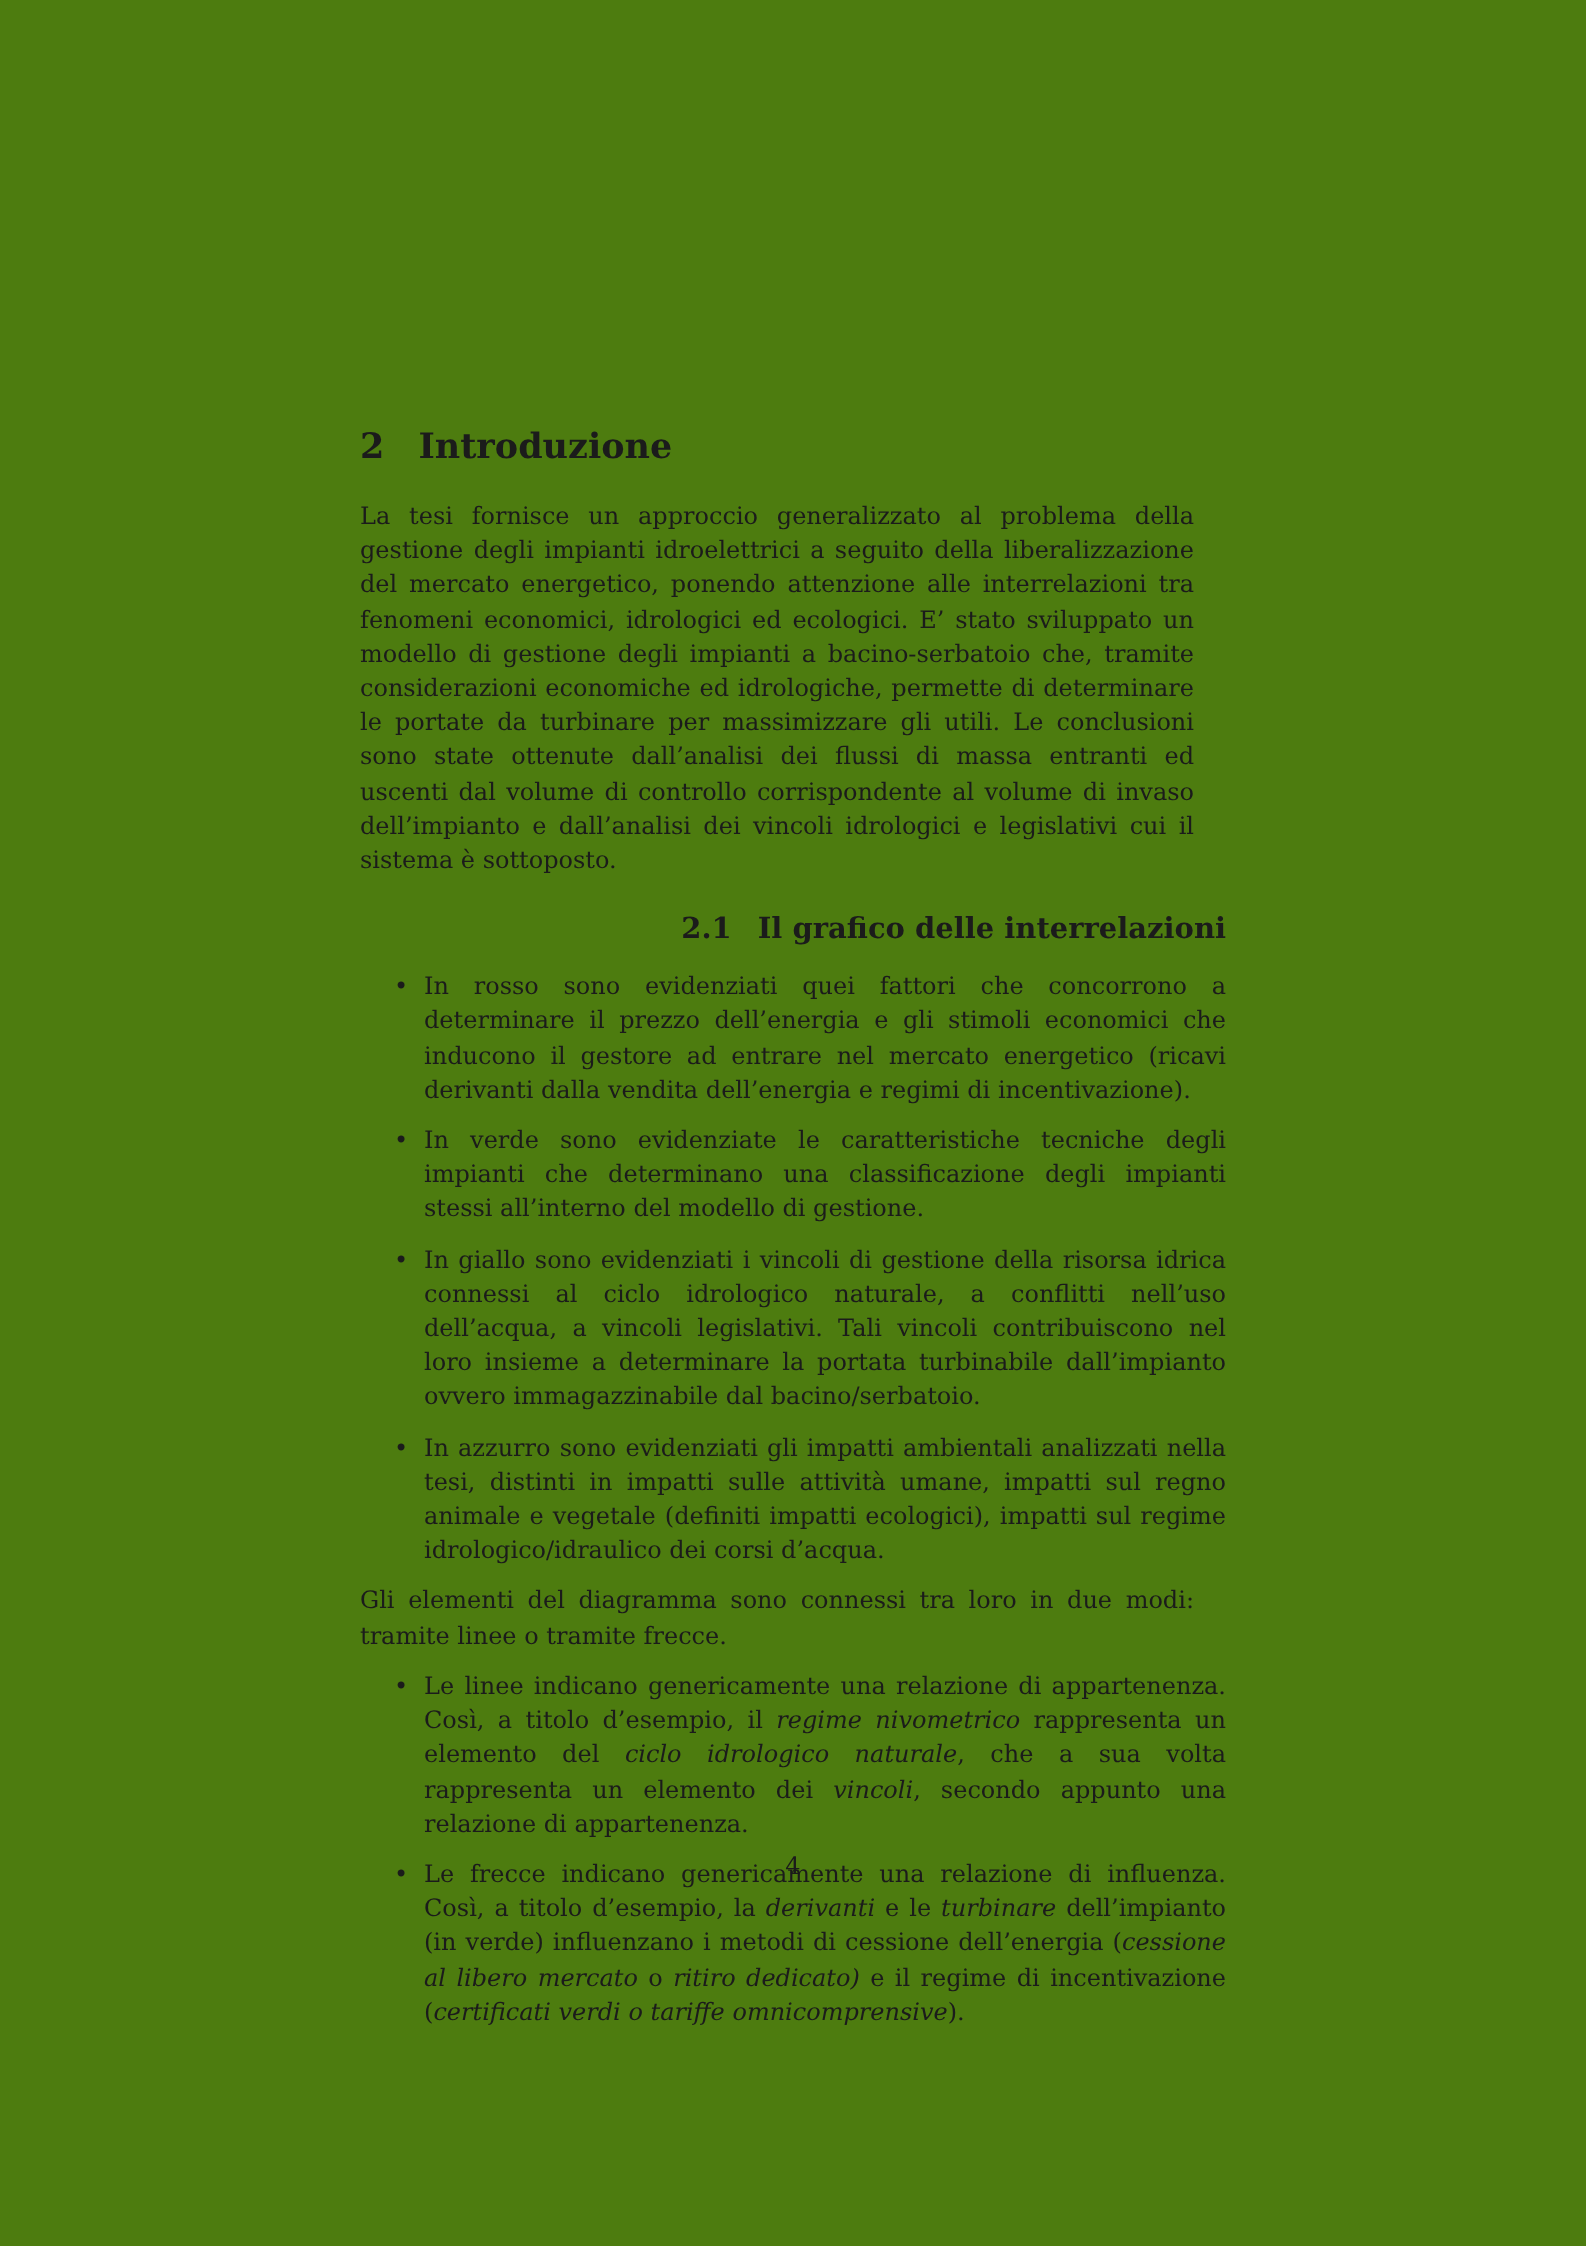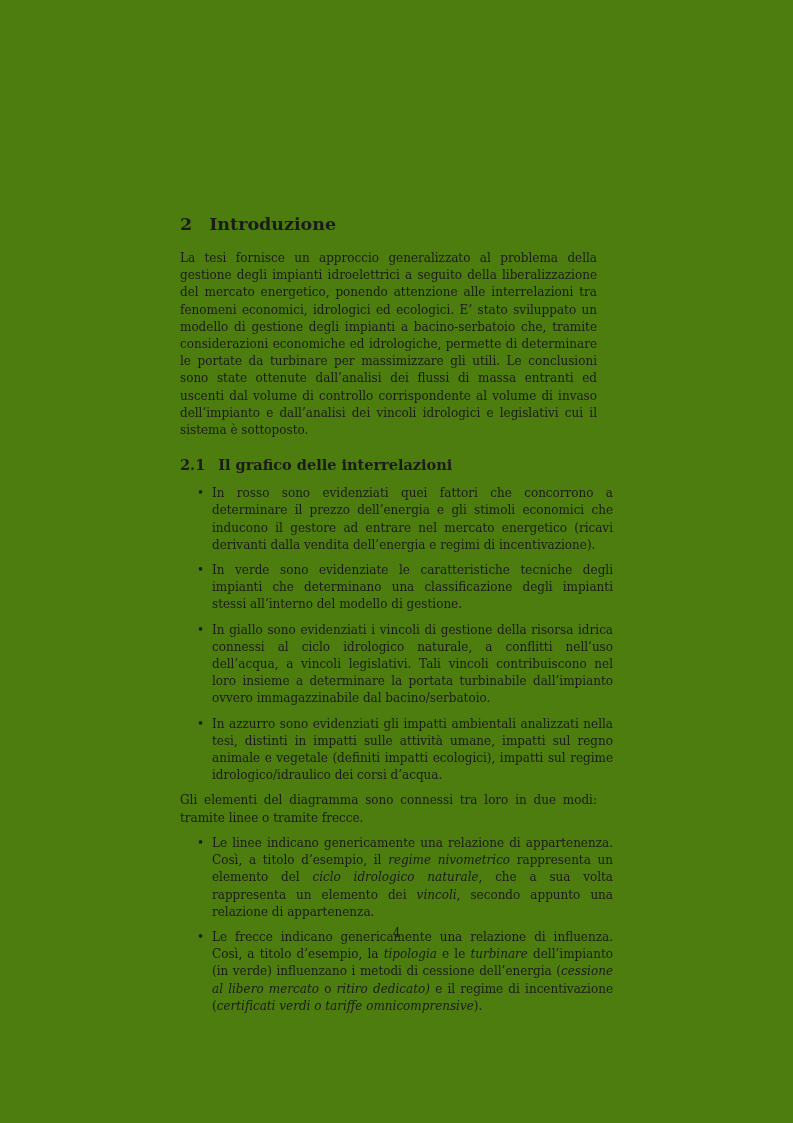--- a/index.html
+++ b/index.html
@@ -31,21 +31,21 @@
     font-weight: bold;
     margin: 0 0 15px 0;
     text-align: left;
   }
   h1.section .sec-num { margin-right: 17px; }
   h2.subsection {
     font-size: 14.5px;
     line-height: 18px;
     font-weight: bold;
     margin: 17px 0 11px 0;
-    text-align: left;
+    text-align: right;
   }
   h2.subsection .sub-num { margin-right: 13px; }
   p.para {
     margin: 0 16px 6px 0;
   }
   ul.bullets {
     list-style: none;
     margin: 8px 0 8px 0;
     padding: 0;
   }
@@ -108,21 +108,21 @@
 
     <p class="para">Gli elementi del diagramma sono connessi tra loro in due modi: tramite linee o tramite frecce.</p>
 
     <ul class="bullets">
       <li>
         <span class="marker">•</span>
         <span class="li-text">Le linee indicano genericamente una relazione di appartenenza. Così, a titolo d’esempio, il <i>regime nivometrico</i> rappresenta un elemento del <i>ciclo idrologico naturale</i>, che a sua volta rappresenta un elemento dei <i>vincoli</i>, secondo appunto una relazione di appartenenza.</span>
       </li>
       <li>
         <span class="marker">•</span>
-        <span class="li-text">Le frecce indicano genericamente una relazione di influenza. Così, a titolo d’esempio, la <i>tipologia</i> e le <i>turbinare</i> dell’impianto (in verde) influenzano i metodi di cessione dell’energia (<i>cessione al libero mercato</i> o <i>ritiro dedicato)</i> e il regime di incentivazione (<i>certificati verdi o tariffe omnicomprensive</i>).</span>
+        <span class="li-text">Le frecce indicano genericamente una relazione di influenza. Così, a titolo d’esempio, la <i>derivanti</i> e le <i>turbinare</i> dell’impianto (in verde) influenzano i metodi di cessione dell’energia (<i>cessione al libero mercato</i> o <i>ritiro dedicato)</i> e il regime di incentivazione (<i>certificati verdi o tariffe omnicomprensive</i>).</span>
       </li>
     </ul>
 
   </main>
 
   <footer class="footer">
     <span>4</span>
   </footer>
 </div>
 

